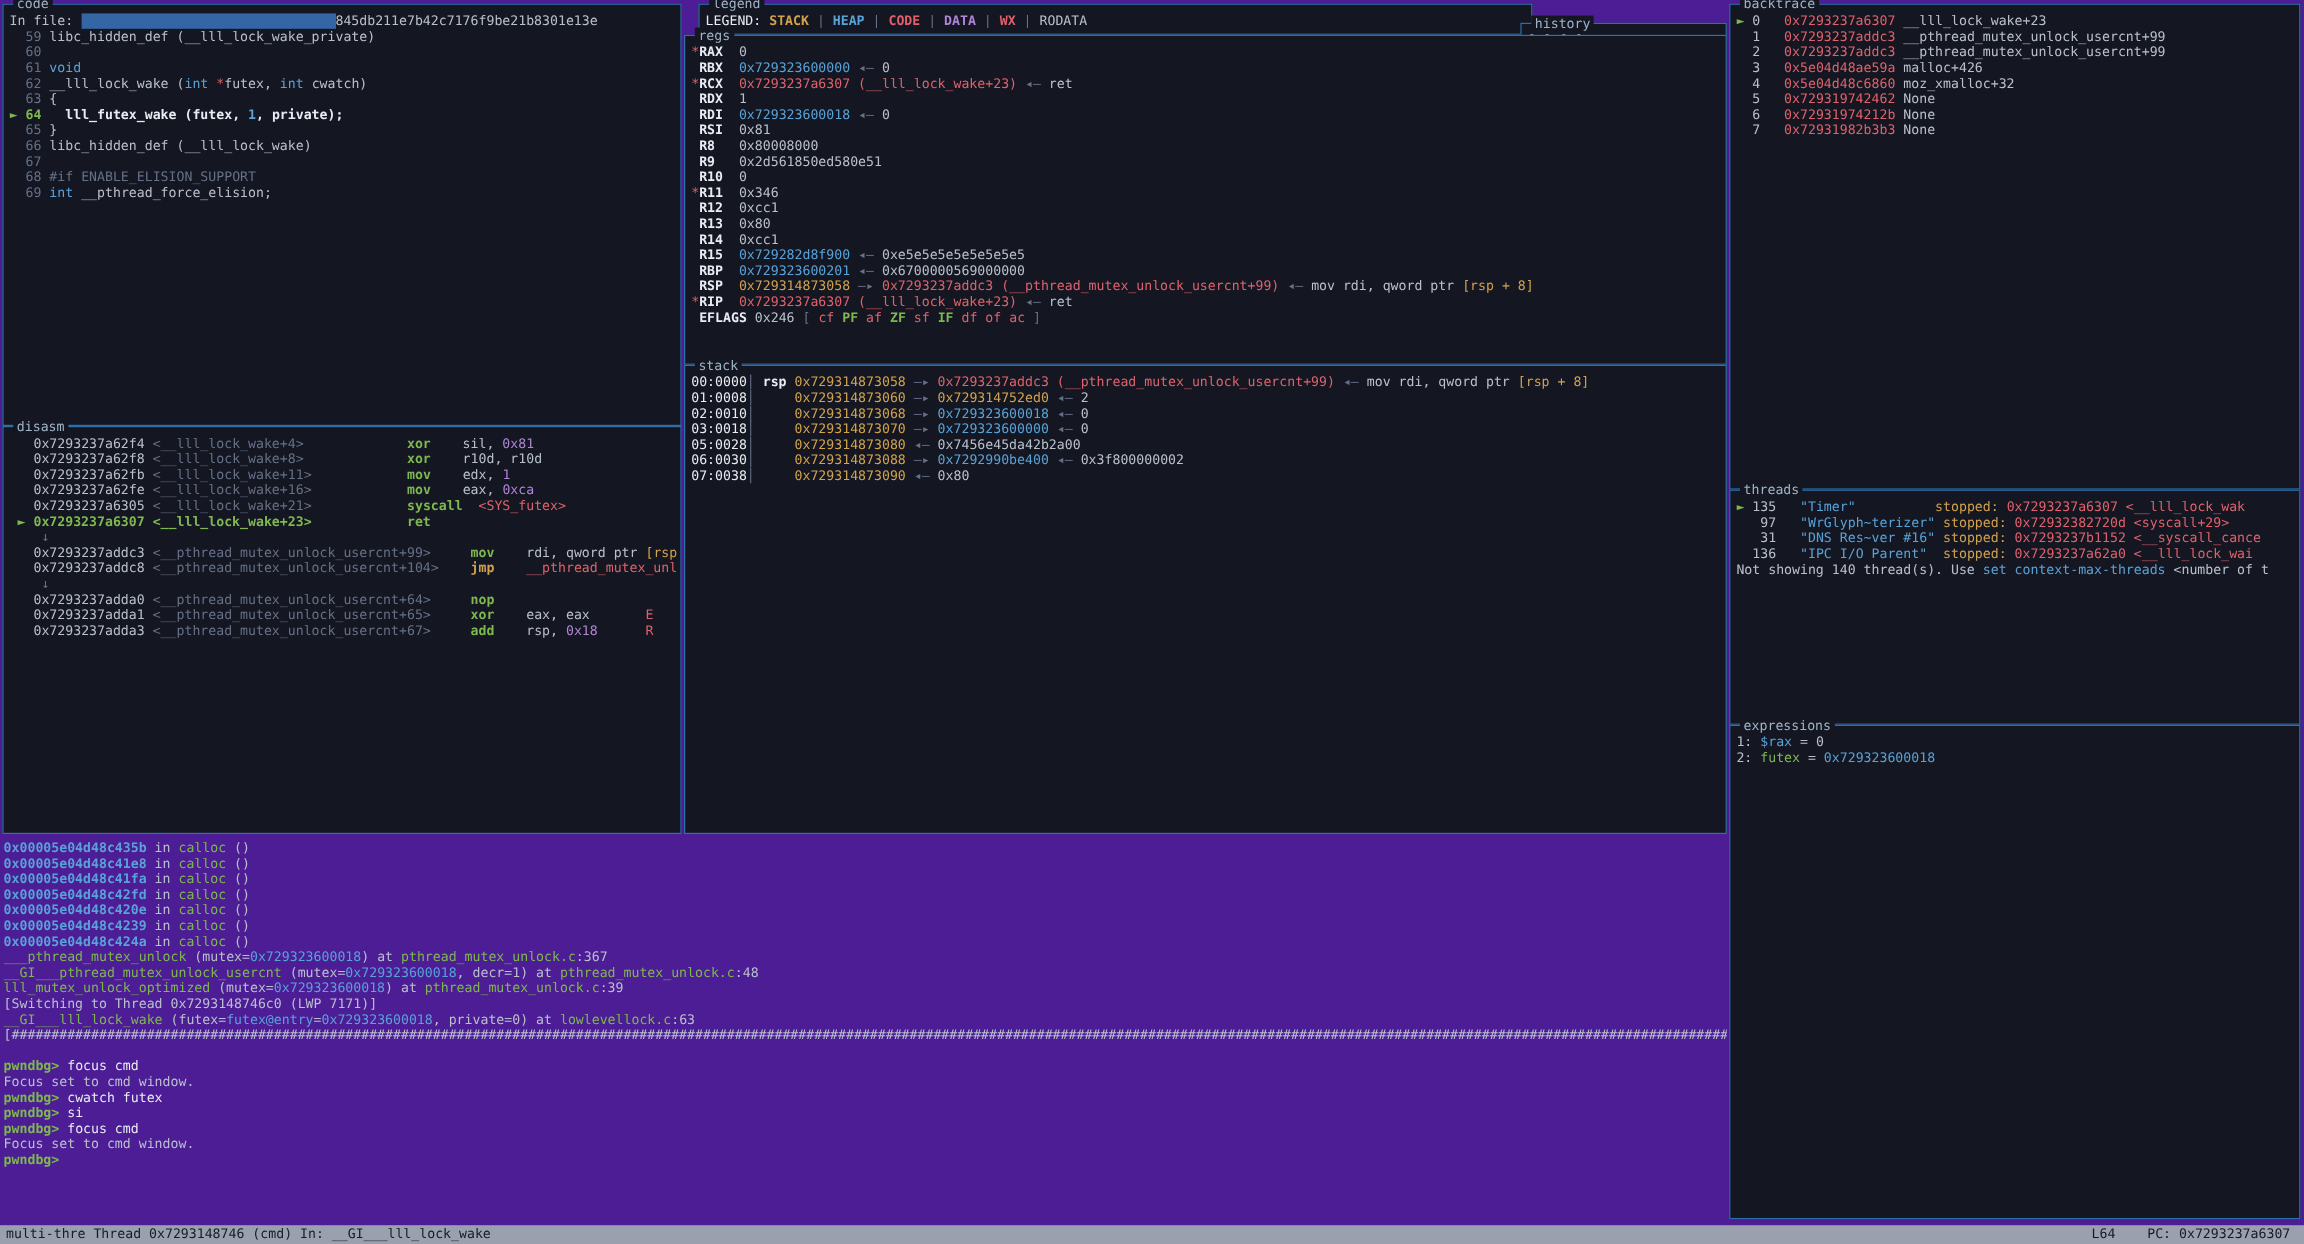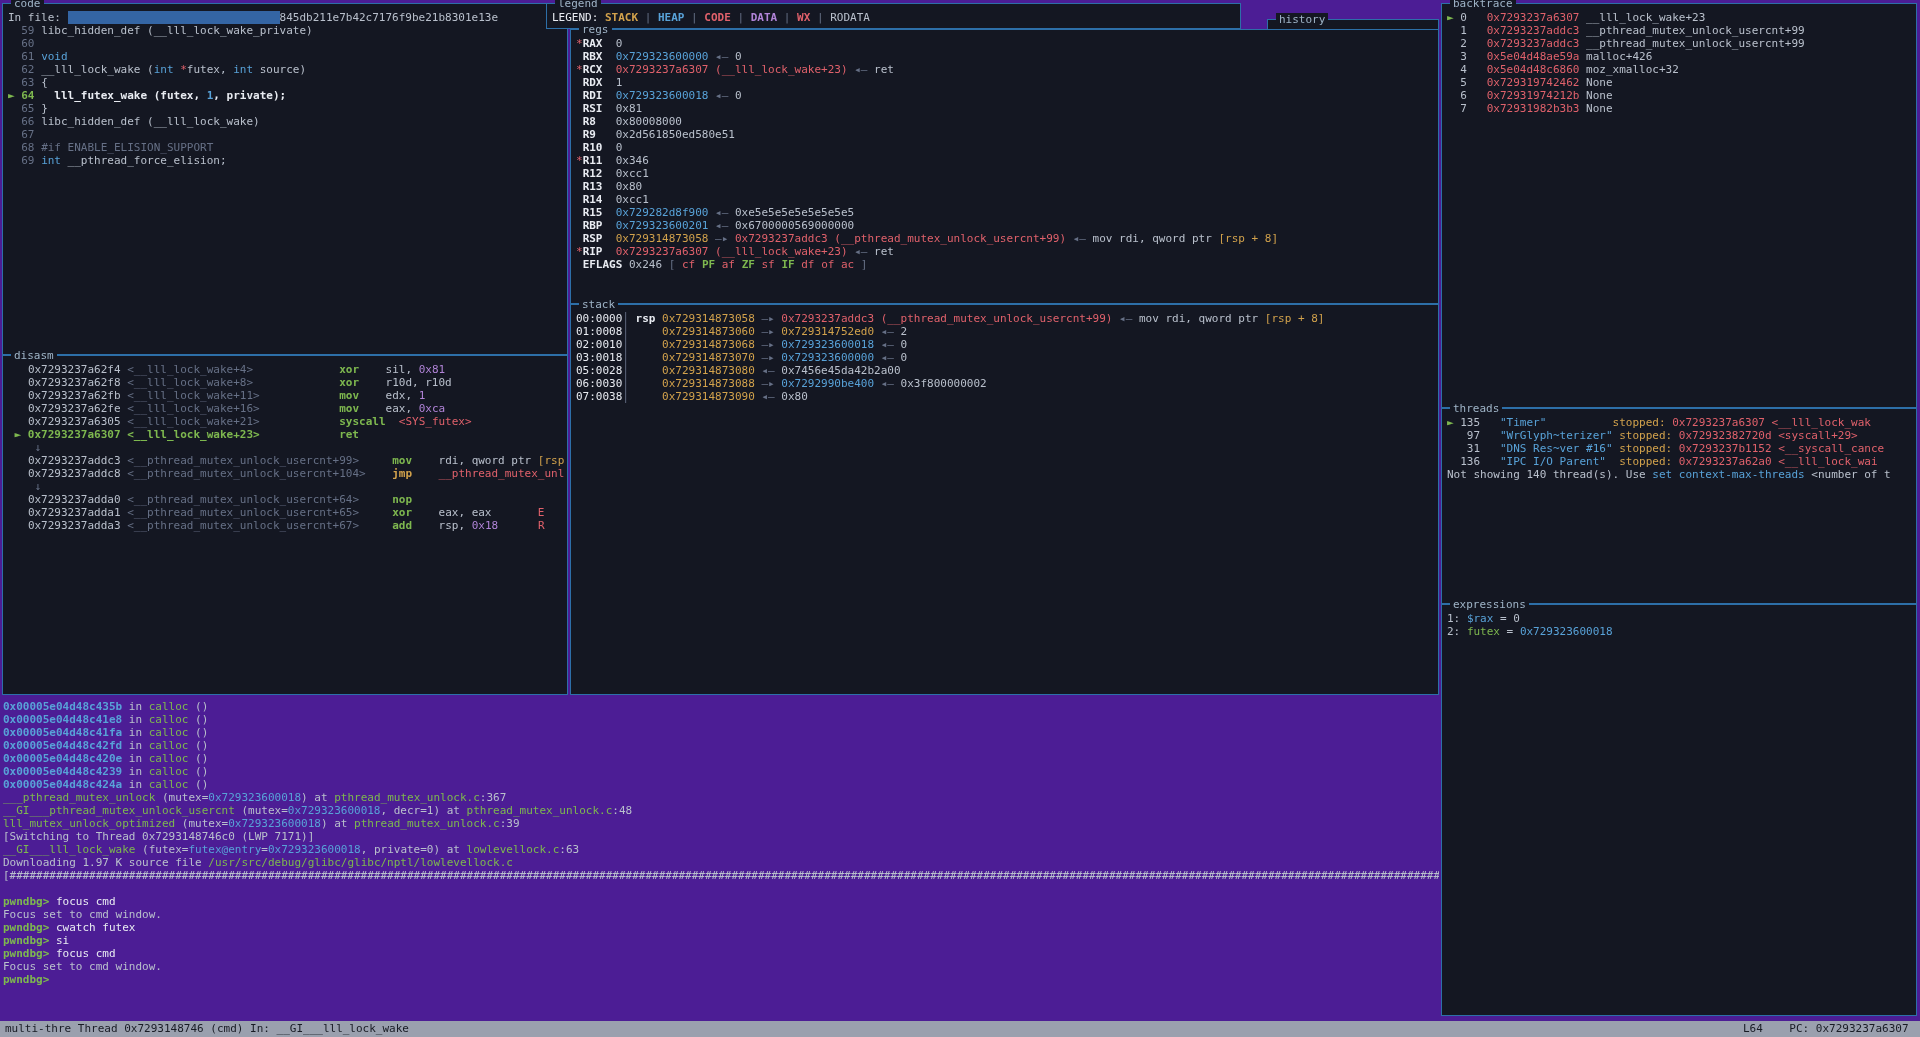--- a/index.html
+++ b/index.html
@@ -16,21 +16,21 @@
   .b{color:#58a2d8}
   .g{color:#7eb84f}
   .p{color:#b184d8}
   .w{color:#e9ecf2}
   .d{color:#667086}
   .B{font-weight:bold}
   .sel{background:#3465a4}
   
   #p-code{left:2px;top:3px;width:566px;height:352px}
   #p-disasm{left:2px;top:355px;width:566px;height:340px}
-  #p-legend{left:546px;top:3px;width:695px;height:26px}
+  #p-legend{left:582px;top:3px;width:695px;height:26px}
   #p-history{left:1267px;top:19px;width:172px;height:26px}
   #p-regs{left:570px;top:29px;width:869px;height:275px}
   #p-stack{left:570px;top:304px;width:869px;height:391px}
   #p-backtrace{left:1441px;top:3px;width:476px;height:405px}
   #p-threads{left:1441px;top:408px;width:476px;height:196px}
   #p-expressions{left:1441px;top:604px;width:476px;height:412px}
   #cmdlog{position:absolute;left:3px;top:700px;width:1436px;height:318px;overflow:hidden}
   #statusbar{position:absolute;left:0;top:1021px;width:1920px;height:16px;background:#9aa0ae;color:#181b24;line-height:16px}
   #statusbar .sleft{position:absolute;left:5px;white-space:pre}
   #statusbar .sright{position:absolute;left:1743px;white-space:pre}
@@ -41,21 +41,21 @@
 
 <div class="screen">
 
   <section class="panel" id="p-code">
     <span class="ptitle">code</span>
     <div class="plines">
         <div class="tline"><span>In file: </span><span class="sel">                                </span><span>845db211e7b42c7176f9be21b8301e13e</span></div>
         <div class="tline"><span class="d">  59 </span><span>libc_hidden_def (__lll_lock_wake_private)</span></div>
         <div class="tline"><span class="d">  60 </span></div>
         <div class="tline"><span class="d">  61 </span><span class="b">void</span></div>
-        <div class="tline"><span class="d">  62 </span><span>__lll_lock_wake (</span><span class="b">int</span><span> </span><span class="r">*</span><span>futex, </span><span class="b">int</span><span> source)</span></div>
+        <div class="tline"><span class="d">  62 </span><span>__lll_lock_wake (</span><span class="b">int</span><span> </span><span class="r">*</span><span>futex, </span><span class="b">int</span><span> cwatch)</span></div>
         <div class="tline"><span class="d">  63 </span><span>{</span></div>
         <div class="tline"><span class="g B">► 64 </span><span class="w B">  lll_futex_wake (futex, </span><span class="b B">1</span><span class="w B">, private);</span></div>
         <div class="tline"><span class="d">  65 </span><span>}</span></div>
         <div class="tline"><span class="d">  66 </span><span>libc_hidden_def (__lll_lock_wake)</span></div>
         <div class="tline"><span class="d">  67 </span></div>
         <div class="tline"><span class="d">  68 </span><span class="d">#if ENABLE_ELISION_SUPPORT</span></div>
         <div class="tline"><span class="d">  69 </span><span class="b">int</span><span> __pthread_force_elision;</span></div>
       </div>
   </section>
 
@@ -166,21 +166,20 @@
       <div class="tline"><span class="b B">0x00005e04d48c41fa</span><span> in </span><span class="g">calloc</span><span> ()</span></div>
       <div class="tline"><span class="b B">0x00005e04d48c42fd</span><span> in </span><span class="g">calloc</span><span> ()</span></div>
       <div class="tline"><span class="b B">0x00005e04d48c420e</span><span> in </span><span class="g">calloc</span><span> ()</span></div>
       <div class="tline"><span class="b B">0x00005e04d48c4239</span><span> in </span><span class="g">calloc</span><span> ()</span></div>
       <div class="tline"><span class="b B">0x00005e04d48c424a</span><span> in </span><span class="g">calloc</span><span> ()</span></div>
       <div class="tline"><span class="g">___pthread_mutex_unlock</span><span> (mutex=</span><span class="b">0x729323600018</span><span>) at </span><span class="g">pthread_mutex_unlock.c</span><span>:367</span></div>
       <div class="tline"><span class="g">__GI___pthread_mutex_unlock_usercnt</span><span> (mutex=</span><span class="b">0x729323600018</span><span>, decr=1) at </span><span class="g">pthread_mutex_unlock.c</span><span>:48</span></div>
       <div class="tline"><span class="g">lll_mutex_unlock_optimized</span><span> (mutex=</span><span class="b">0x729323600018</span><span>) at </span><span class="g">pthread_mutex_unlock.c</span><span>:39</span></div>
       <div class="tline"><span>[Switching to Thread 0x7293148746c0 (LWP 7171)]</span></div>
       <div class="tline"><span class="g">__GI___lll_lock_wake</span><span> (futex=</span><span class="b">futex@entry</span><span>=</span><span class="b">0x729323600018</span><span>, private=0) at </span><span class="g">lowlevellock.c</span><span>:63</span></div>
-      <div class="tline"><span>Downloading 1.97 K source file </span><span class="g">/usr/src/debug/glibc/glibc/nptl/lowlevellock.c</span></div>
       <div class="tline"><span>[########################################################################################################################################################################################################################################</span></div>
       <div class="tline"><span></span></div>
       <div class="tline"><span class="g B">pwndbg&gt; </span><span class="w">focus cmd</span></div>
       <div class="tline"><span>Focus set to cmd window.</span></div>
       <div class="tline"><span class="g B">pwndbg&gt; </span><span class="w">cwatch futex</span></div>
       <div class="tline"><span class="g B">pwndbg&gt; </span><span class="w">si</span></div>
       <div class="tline"><span class="g B">pwndbg&gt; </span><span class="w">focus cmd</span></div>
       <div class="tline"><span>Focus set to cmd window.</span></div>
       <div class="tline"><span class="g B">pwndbg&gt; </span></div>
     </div>

